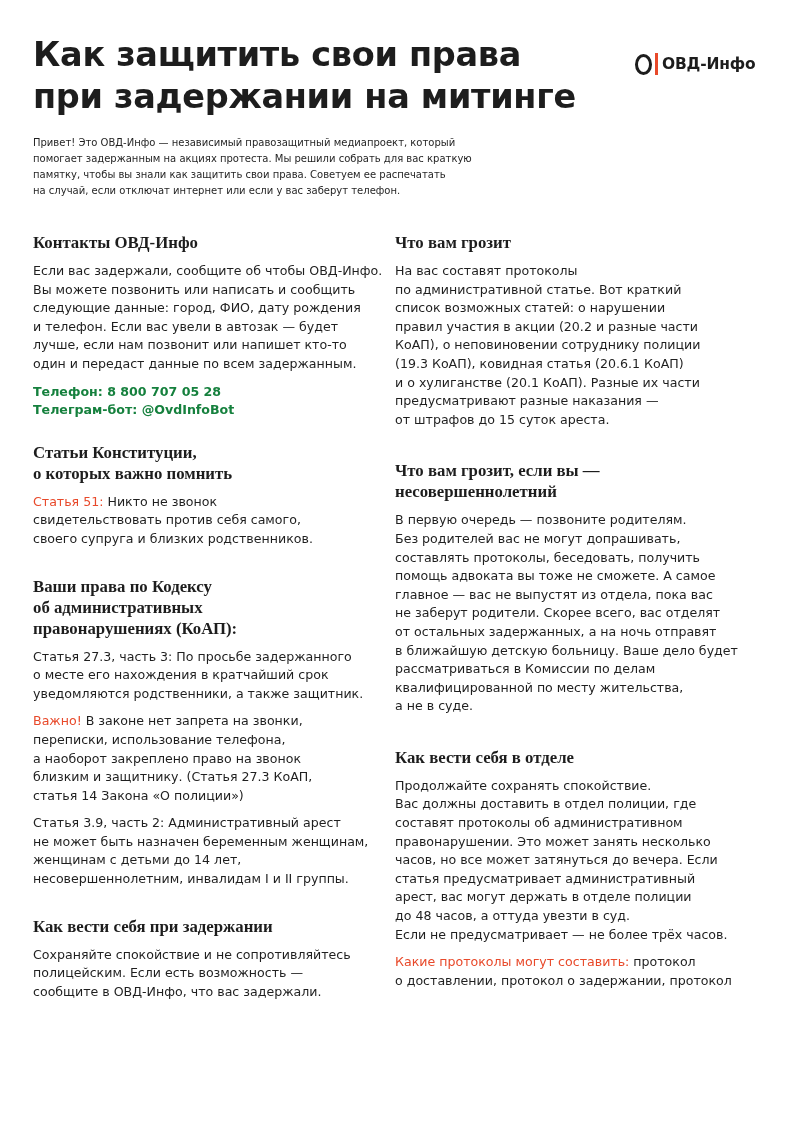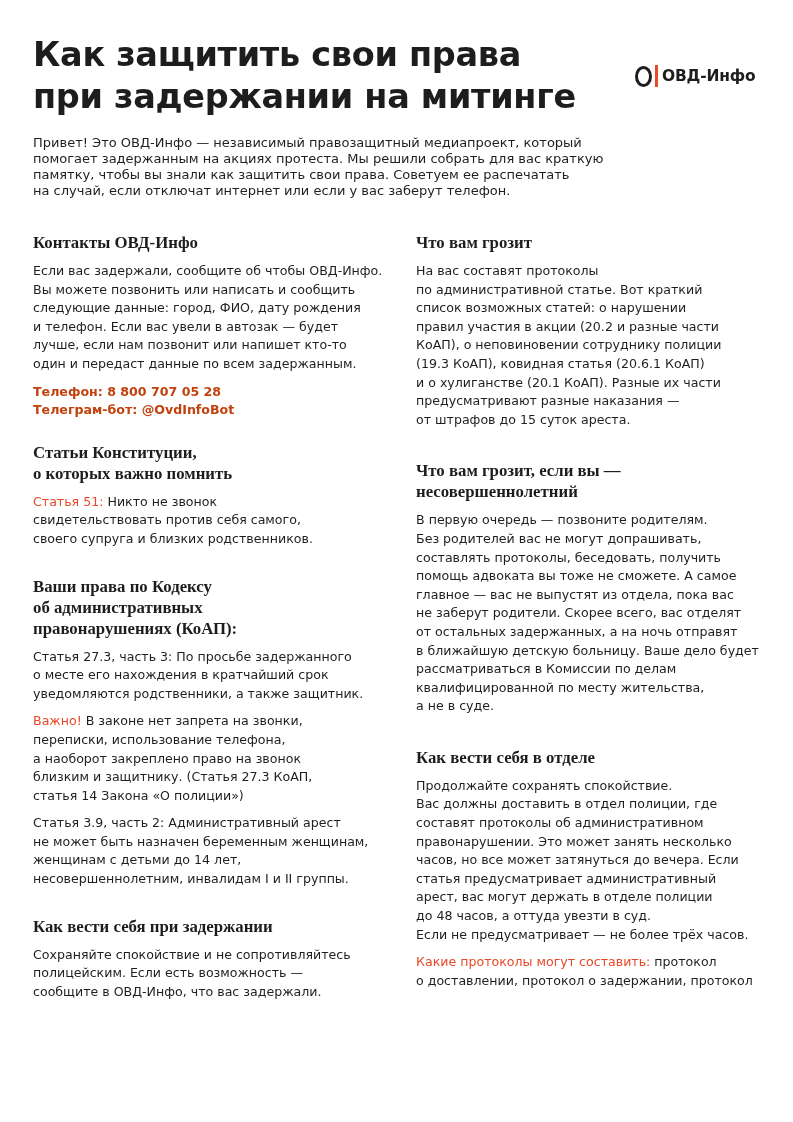--- a/index.html
+++ b/index.html
@@ -18,21 +18,21 @@
       font-family: "DejaVu Sans", sans-serif;
       font-weight: bold;
       font-size: 33.5px;
       line-height: 42px;
       color: #1d1d1d;
       letter-spacing: -0.3px;
     }
     .logo {
       position: absolute;
       left: 635px;
-      top: 64px;
+      top: 52px;
       display: flex;
       align-items: center;
       height: 24px;
       justify-content: space-between;
     }
     .logo-circle {
       width: 17px;
       height: 21px;
       border: 3px solid #1d1d1d;
       border-radius: 50%;
@@ -49,51 +49,51 @@
       font-weight: bold;
       font-size: 15.5px;
       color: #1d1d1d;
       letter-spacing: -0.2px;
     }
     .intro {
       position: absolute;
       left: 33px;
       top: 135px;
       width: 580px;
-      font-size: 13px;
+      font-size: 10px;
       line-height: 16px;
       color: #1f1f1f;
     }
     .col {
       position: absolute;
       top: 232px;
     }
     .col-left { left: 33px; width: 350px; }
-    .col-right { left: 416px; width: 355px; }
+    .col-right { left: 395px; width: 355px; }
     .section { margin-bottom: 0; }
     .section h2 {
       font-family: Liberation Serif, serif;
       font-weight: bold;
       font-size: 16.8px;
       line-height: 21px;
       color: #1d1d1d;
       margin-bottom: 9px;
     }
     .section p {
       font-size: 12.6px;
       line-height: 18.6px;
       color: #1f1f1f;
       margin-bottom: 9px;
     }
     .accent { color: #e8492a; }
     .contact-line {
       font-size: 12.6px;
       line-height: 18.6px;
       font-weight: bold;
-      color: #c2410c;
+      color: #15803d;
     }
     .gap-lg { height: 22px; }
     .gap-md { height: 18px; }
   </style>
 </head>
 <body>
 
 <div class="page-title">
   <div>Как защитить свои права</div>
   <div>при задержании на митинге</div>

